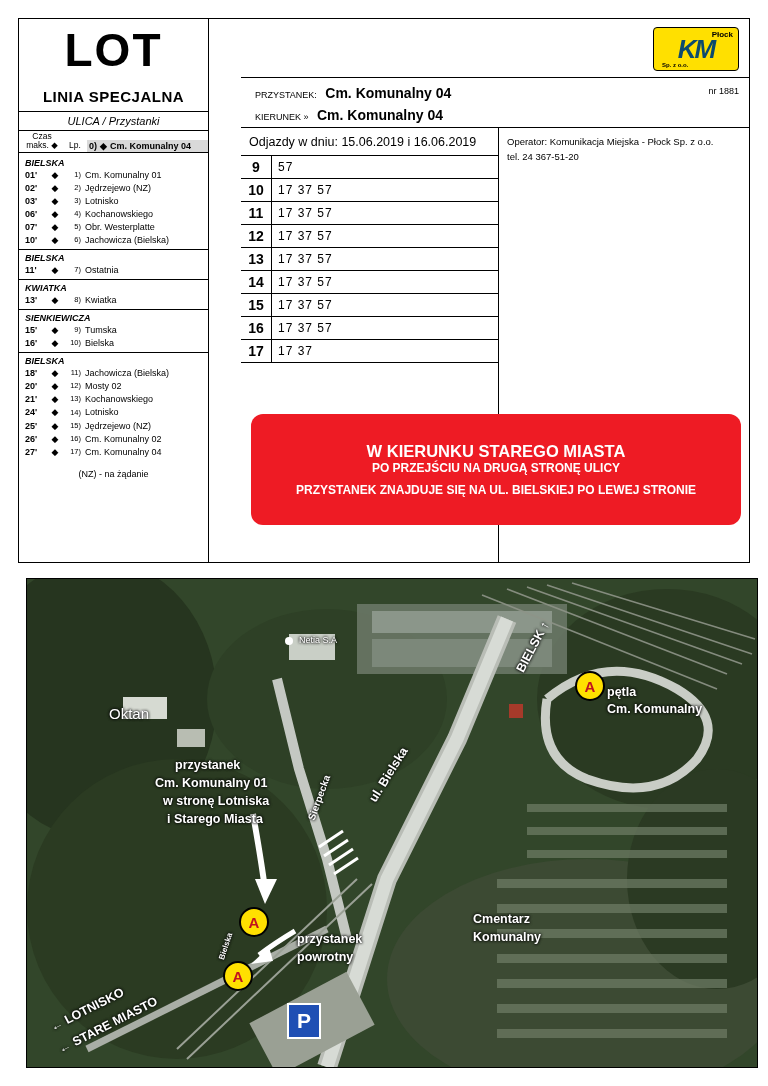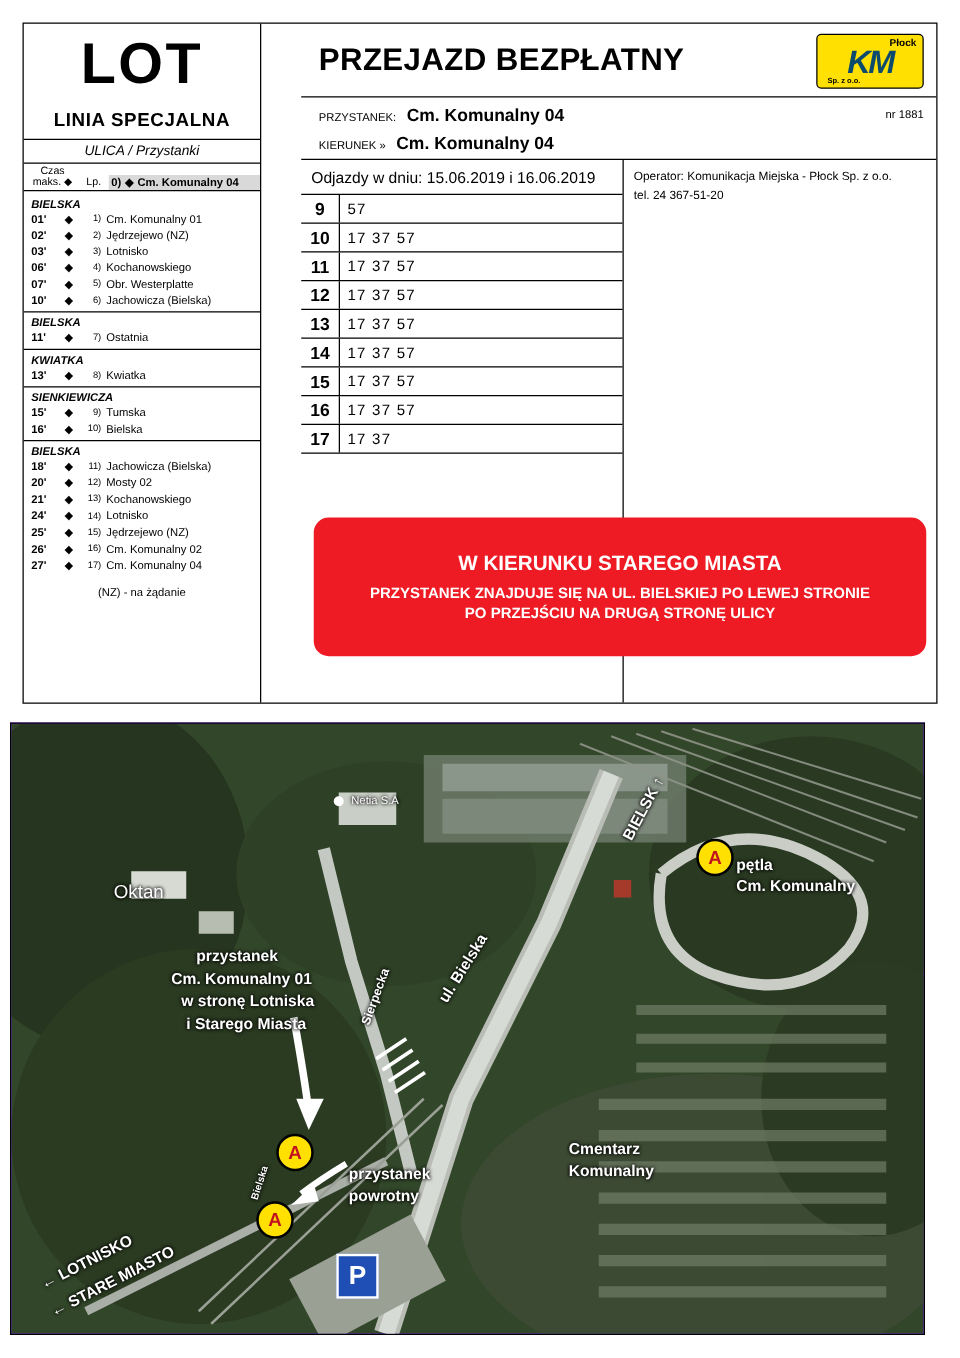--- a/index.html
+++ b/index.html
@@ -92,23 +92,23 @@
   .red-box{
     position:absolute;left:232px;top:395px;width:490px;height:111px;
     background:#ee1b24;border-radius:12px;color:#fff;text-align:center;
     display:flex;flex-direction:column;justify-content:center;
   }
   .red-l1{font-size:16.5px;font-weight:bold;line-height:1.25;}
   .red-l1 i{font-style:italic;}
   .red-l2{font-size:12px;font-weight:bold;line-height:1.3;margin-top:6px;}
   
   .map{
-    position:absolute;left:8px;top:578px;width:732px;height:490px;
+    position:absolute;left:26px;top:578px;width:732px;height:490px;
     border:1px solid #000;box-sizing:border-box;overflow:hidden;
-    background:#6d28d9;
+    background:#7f1d1d;
   }
   .mapimg{position:absolute;inset:0;}
   .lbl-white{
     position:absolute;color:#fff;font-weight:bold;font-size:12.5px;line-height:1.3;
     text-shadow:0 0 3px #000,0 0 3px #000;
   }
   .amark{
     position:absolute;width:26px;height:26px;border-radius:50%;
     background:#ffe000;border:2px solid #000;color:#c1121f;
     font-weight:bold;font-size:15px;display:flex;align-items:center;justify-content:center;
@@ -259,21 +259,20 @@
           <span class="n">17)</span>
           <span class="nm">Cm. Komunalny 04</span>
         </div>
 
       <div class="nz-note">(NZ) - na żądanie</div>
     </div>
   </div>
 
   <div class="right-col">
     <div class="title-row">
-      <div class="main-title">PRZEJAZD BEZPŁATNY</div>
       <div class="km-logo">
         <span class="km">KM</span>
         <span class="plock">Płock</span>
         <span class="spzoo">Sp. z o.o.</span>
       </div>
     </div>
 
     <div class="stop-row">
       <div>
         <span class="lbl">PRZYSTANEK:</span>
@@ -328,22 +327,22 @@
       </div>
       <div class="oper-col">
         <div class="oper">Operator: Komunikacja Miejska - Płock Sp. z o.o.</div>
         <div class="oper">tel. 24 367-51-20</div>
       </div>
     </div>
   </div>
 
   <div class="red-box">
     <div class="red-l1">W KIERUNKU STAREGO MIASTA</div>
+    <div class="red-l2" style="margin-top:0">PO PRZEJŚCIU NA DRUGĄ STRONĘ ULICY</div>
     <div class="red-l2">PRZYSTANEK ZNAJDUJE SIĘ NA UL. BIELSKIEJ PO LEWEJ STRONIE</div>
-    <div class="red-l2" style="margin-top:0">PO PRZEJŚCIU NA DRUGĄ STRONĘ ULICY</div>
   </div>
 </div>
 
 <div class="map">
   <svg class="mapimg" width="730" height="488" viewBox="0 0 730 488">
     <defs>
       <linearGradient id="gtree" x1="0" y1="0" x2="1" y2="1">
         <stop offset="0%" stop-color="#3b5131"></stop>
           <stop offset="100%" stop-color="#24331d"></stop>
       </linearGradient>

